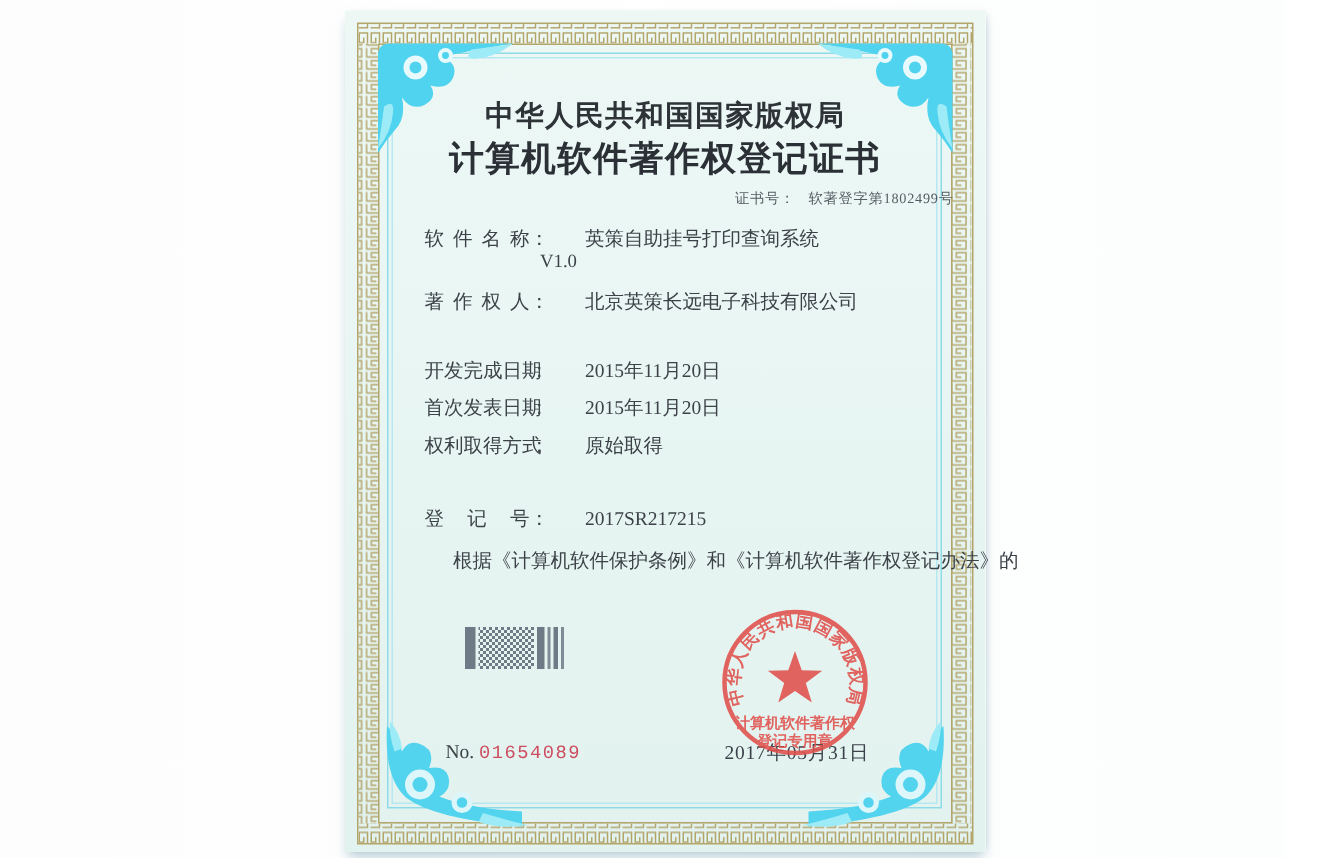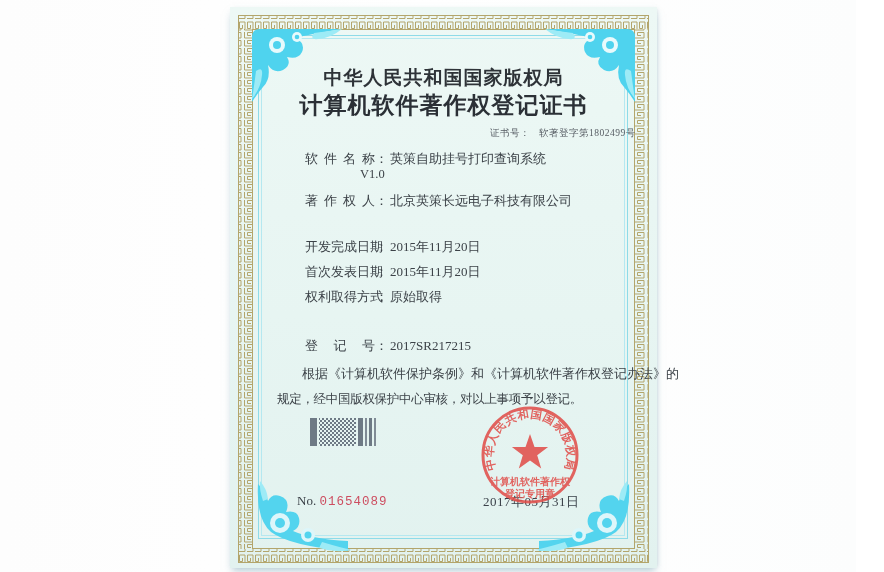--- a/index.html
+++ b/index.html
@@ -15,23 +15,23 @@
     box-shadow:0 5px 8px -2px rgba(125,165,182,.55), 2px 0 4px -2px rgba(150,180,190,.4);
   }
   .deco{position:absolute;left:0;top:0;width:427px;height:561px;}
   .abs{position:absolute;line-height:1.25;}
   .issuer{left:0;right:0;top:59px;text-align:center;font-size:19px;font-weight:700;color:#2e3338;
           font-family:"Liberation Sans","DejaVu Sans",sans-serif;letter-spacing:1px;}
   .title{left:0;right:0;top:85px;text-align:center;font-size:23px;font-weight:700;color:#2b3036;letter-spacing:1px;font-family:Liberation Serif, serif;}
   .certno{left:260px;top:121px;font-size:9.5px;color:#565c63;letter-spacing:.5px;text-align:right;}
   .certno .gap{margin-left:9px;}
   .frow{left:53px;font-size:13px;color:#3c4248;white-space:nowrap;}
-  .flabel{display:inline-block;width:70px;text-align:justify;text-align-last:justify;margin-left:22px;}
+  .flabel{display:inline-block;width:70px;text-align:justify;text-align-last:justify;}
   .fcolon{display:inline-block;}
-  .fval{margin-left:2px;text-align:center;}
+  .fval{margin-left:24px;text-align:center;}
   .val2{left:130px;font-size:12.5px;color:#3c4248;font-family:Liberation Serif, serif;}
   .stmt1{left:47px;top:359px;width:332px;font-size:13px;color:#3c4248;text-indent:25px;
          text-align:justify;text-align-last:justify;white-space:nowrap;}
   .stmt2{left:47px;top:385px;font-size:12.5px;color:#3c4248;letter-spacing:-.3px;white-space:nowrap;}
   .barcode{left:80px;top:411px;width:68px;height:28px;opacity:.82;}
   .serial{left:67px;top:486px;font-size:13px;color:#3a4047;}
   .serial .num{color:#cd4d60;font-family:"Liberation Mono","DejaVu Sans Mono",monospace;font-size:12.5px;letter-spacing:1px;}
   .issuedate{left:253px;top:487px;font-size:13px;color:#3b424a;letter-spacing:.5px;}
   .sealsvg{left:246px;top:394px;width:112px;height:112px;opacity:.88;}
 </style>
@@ -111,21 +111,20 @@
     <div class="abs frow" style="top:282px">
       <span class="flabel">权利取得方式</span><span class="fcolon">：</span><span class="fval">原始取得</span>
     </div>
 
 
     <div class="abs frow" style="top:331px">
       <span class="flabel">登记号</span><span class="fcolon">：</span><span class="fval">2017SR217215</span>
     </div>
 
     <div class="abs stmt1">根据《计算机软件保护条例》和《计算机软件著作权登记办法》的</div>
-    <div class="abs stmt2">规定，经中国版权保护中心审核，对以上事项予以登记。</div>
 
     <svg class="abs barcode" viewBox="0 0 68 28" xmlns="http://www.w3.org/2000/svg">
       <defs>
         <pattern id="bcn" width="4" height="4" patternUnits="userSpaceOnUse">
           <rect width="2" height="2" fill="#55606e"></rect>
           <rect x="2" y="2" width="2" height="2" fill="#55606e"></rect>
         </pattern>
       </defs>
       <rect x="0" y="0" width="7" height="28" fill="#55606e"></rect>
       <rect x="9" y="0" width="37" height="28" fill="url(#bcn)"></rect>

